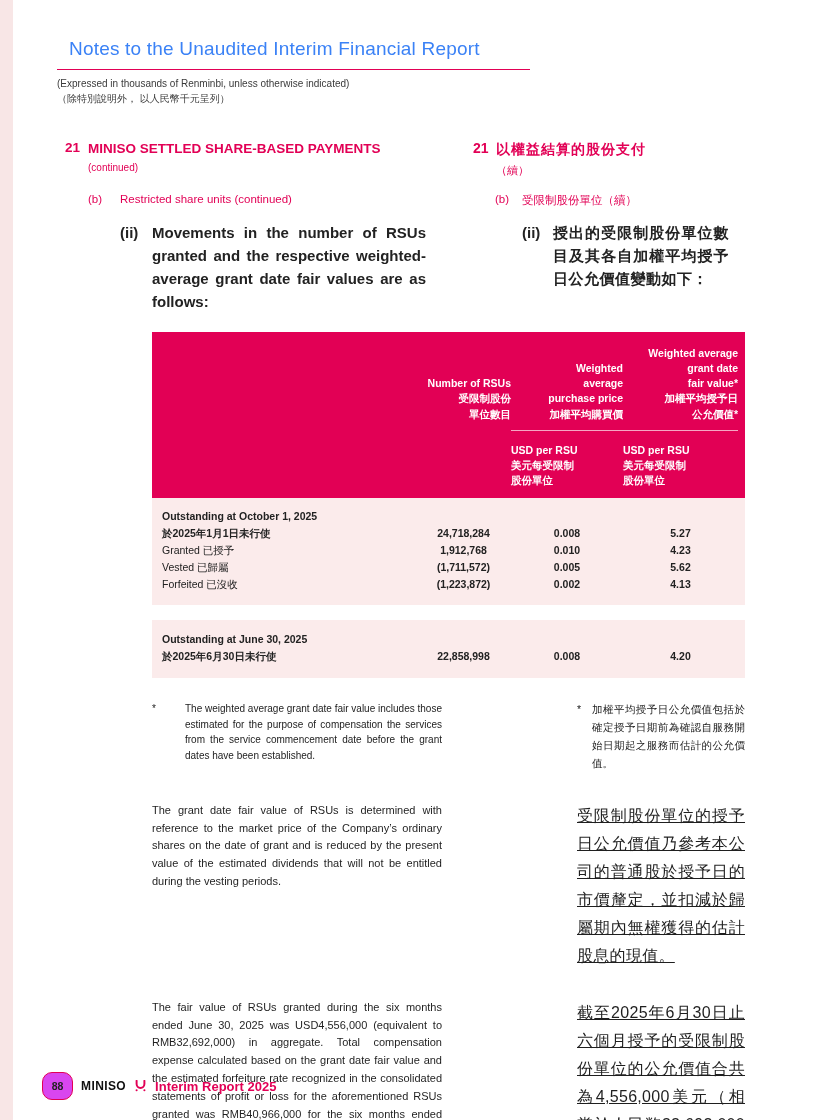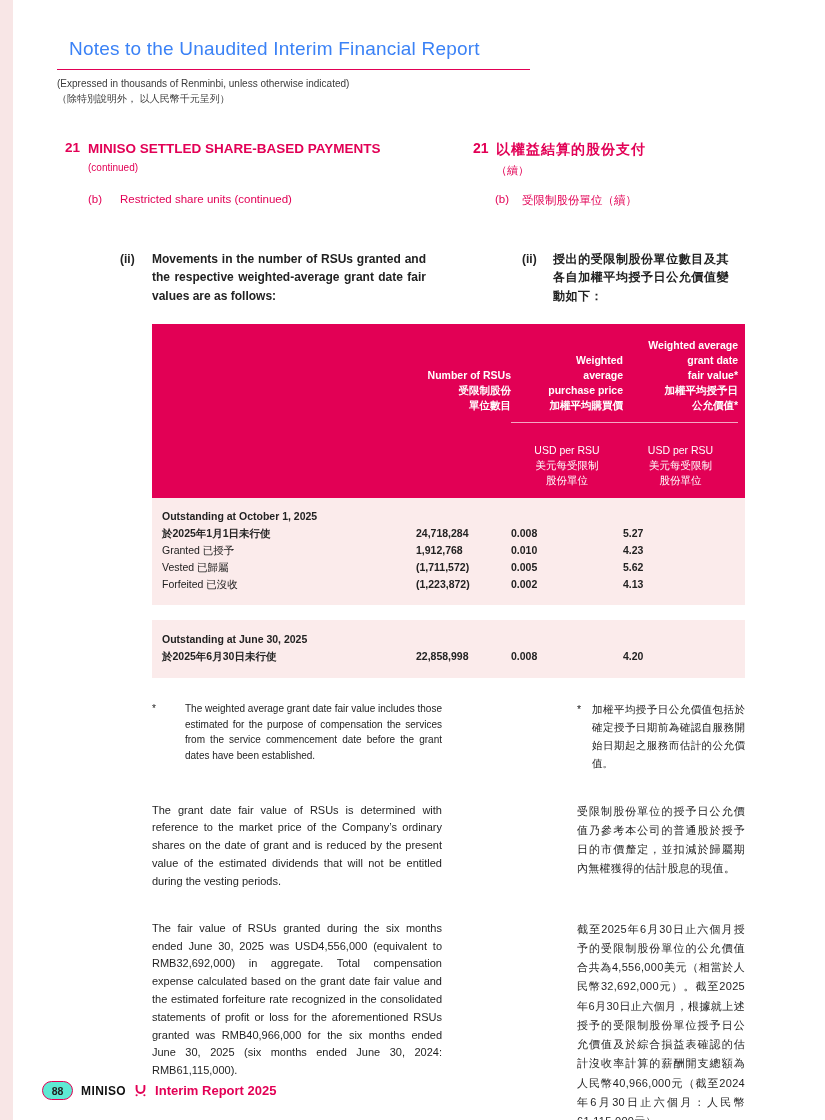--- a/index.html
+++ b/index.html
@@ -31,59 +31,59 @@
   .sec.zh .secnum{font-size:14px;}
   .sec.zh .sectitle{font-size:14px;letter-spacing:1px;}
   .sec.zh .cont{display:block;font-size:11px;margin-top:4px;letter-spacing:0;}
 
   .sub-row{margin-top:15px;}
   .sub{display:grid;grid-template-columns:32px 1fr;color:var(--accent);font-size:11.5px;}
   .sub-l{padding-left:31px;}
   .sub-r{padding-left:30px;grid-template-columns:27px 1fr;}
 
   .item-row{margin-top:13px;}
-  .item{display:grid;grid-template-columns:32px 1fr;font-size:12px;font-weight:bold;line-height:1.55;margin-top:29px;}
+  .item{display:grid;grid-template-columns:32px 1fr;font-size:15px;font-weight:bold;line-height:1.55;}
   .item-l{padding-left:63px;}
   .item-l .item-text{max-width:274px;text-align:justify;}
   .item-r{padding-left:57px;grid-template-columns:31px 1fr;}
   .item-r .item-text{max-width:176px;text-align:justify;letter-spacing:.5px;}
 
   
   .rsu-table{margin:18px 0 0 95px;width:593px;font-size:10.5px;}
   .tgrid{display:grid;grid-template-columns:1fr 95px 112px 115px;}
   .thead{background:var(--accent);color:#fff;padding:14px 7px 10px 10px;}
   .hcell{white-space:pre-line;text-align:right;font-weight:bold;line-height:1.45;align-self:end;}
   .hcell.lab{text-align:left;}
   .urow{margin-top:8px;}
-  .ucell{white-space:pre-line;text-align:center;font-weight:normal;line-height:1.45;padding-top:20px;}
+  .ucell{white-space:pre-line;text-align:left;font-weight:bold;line-height:1.45;padding-top:12px;}
   .ucell.ruled{border-top:1px solid rgba(255,255,255,.65);}
   .tbody{background:var(--accent-soft);padding:10px 7px 12px 10px;}
   .tbody.second{margin-top:15px;padding-top:11px;padding-bottom:13px;}
   .trow{align-items:end;line-height:17px;}
   .trow .lab{text-align:left;}
-  .trow .num{text-align:left;font-weight:bold;}
+  .trow .num{text-align:center;font-weight:bold;}
   .trow.strong .lab{font-weight:bold;}
   .lab .en-line{display:block;}
 
   
   .lower{padding-left:95px;}
   .lower-row{display:grid;grid-template-columns:290px 168px;justify-content:space-between;}
   .fn-row{margin-top:23px;}
   .footnote{display:flex;font-size:10px;line-height:1.55;}
   .footnote .star{width:33px;flex:none;}
   .footnote .fn-text{flex:1;text-align:justify;}
   .footnote.zh{font-size:10.5px;line-height:1.7;}
   .footnote.zh .star{width:15px;}
   .p-row{margin-top:29px;}
   .para-en{font-size:11px;line-height:1.62;text-align:justify;color:#1f1f1f;}
-  .para-zh{font-size:11px;line-height:1.75;text-align:justify;letter-spacing:.3px;color:#1f1f1f;}
+  .para-zh{font-size:16px;line-height:1.75;text-align:justify;letter-spacing:.3px;color:#1f1f1f;text-decoration:underline;}
 
   
   .footer{position:absolute;left:42px;bottom:20px;display:flex;align-items:center;gap:8px;}
-  .page-badge{width:31px;height:19px;border:1.5px solid var(--accent);border-radius:10px;background:#5eead4;
+  .page-badge{width:31px;height:28px;border:1.5px solid var(--accent);border-radius:10px;background:#d946ef;
     display:flex;align-items:center;justify-content:center;font-size:10.5px;font-weight:bold;color:#222;}
   .brand{font-size:12px;font-weight:bold;color:#101010;letter-spacing:.4px;}
   .logo{display:inline-flex;align-items:center;}
   .report-title{font-size:13px;font-weight:bold;color:var(--accent);}
 </style>
 </head>
 <body>
 
 <div class="page">
   <div class="edge"></div>

